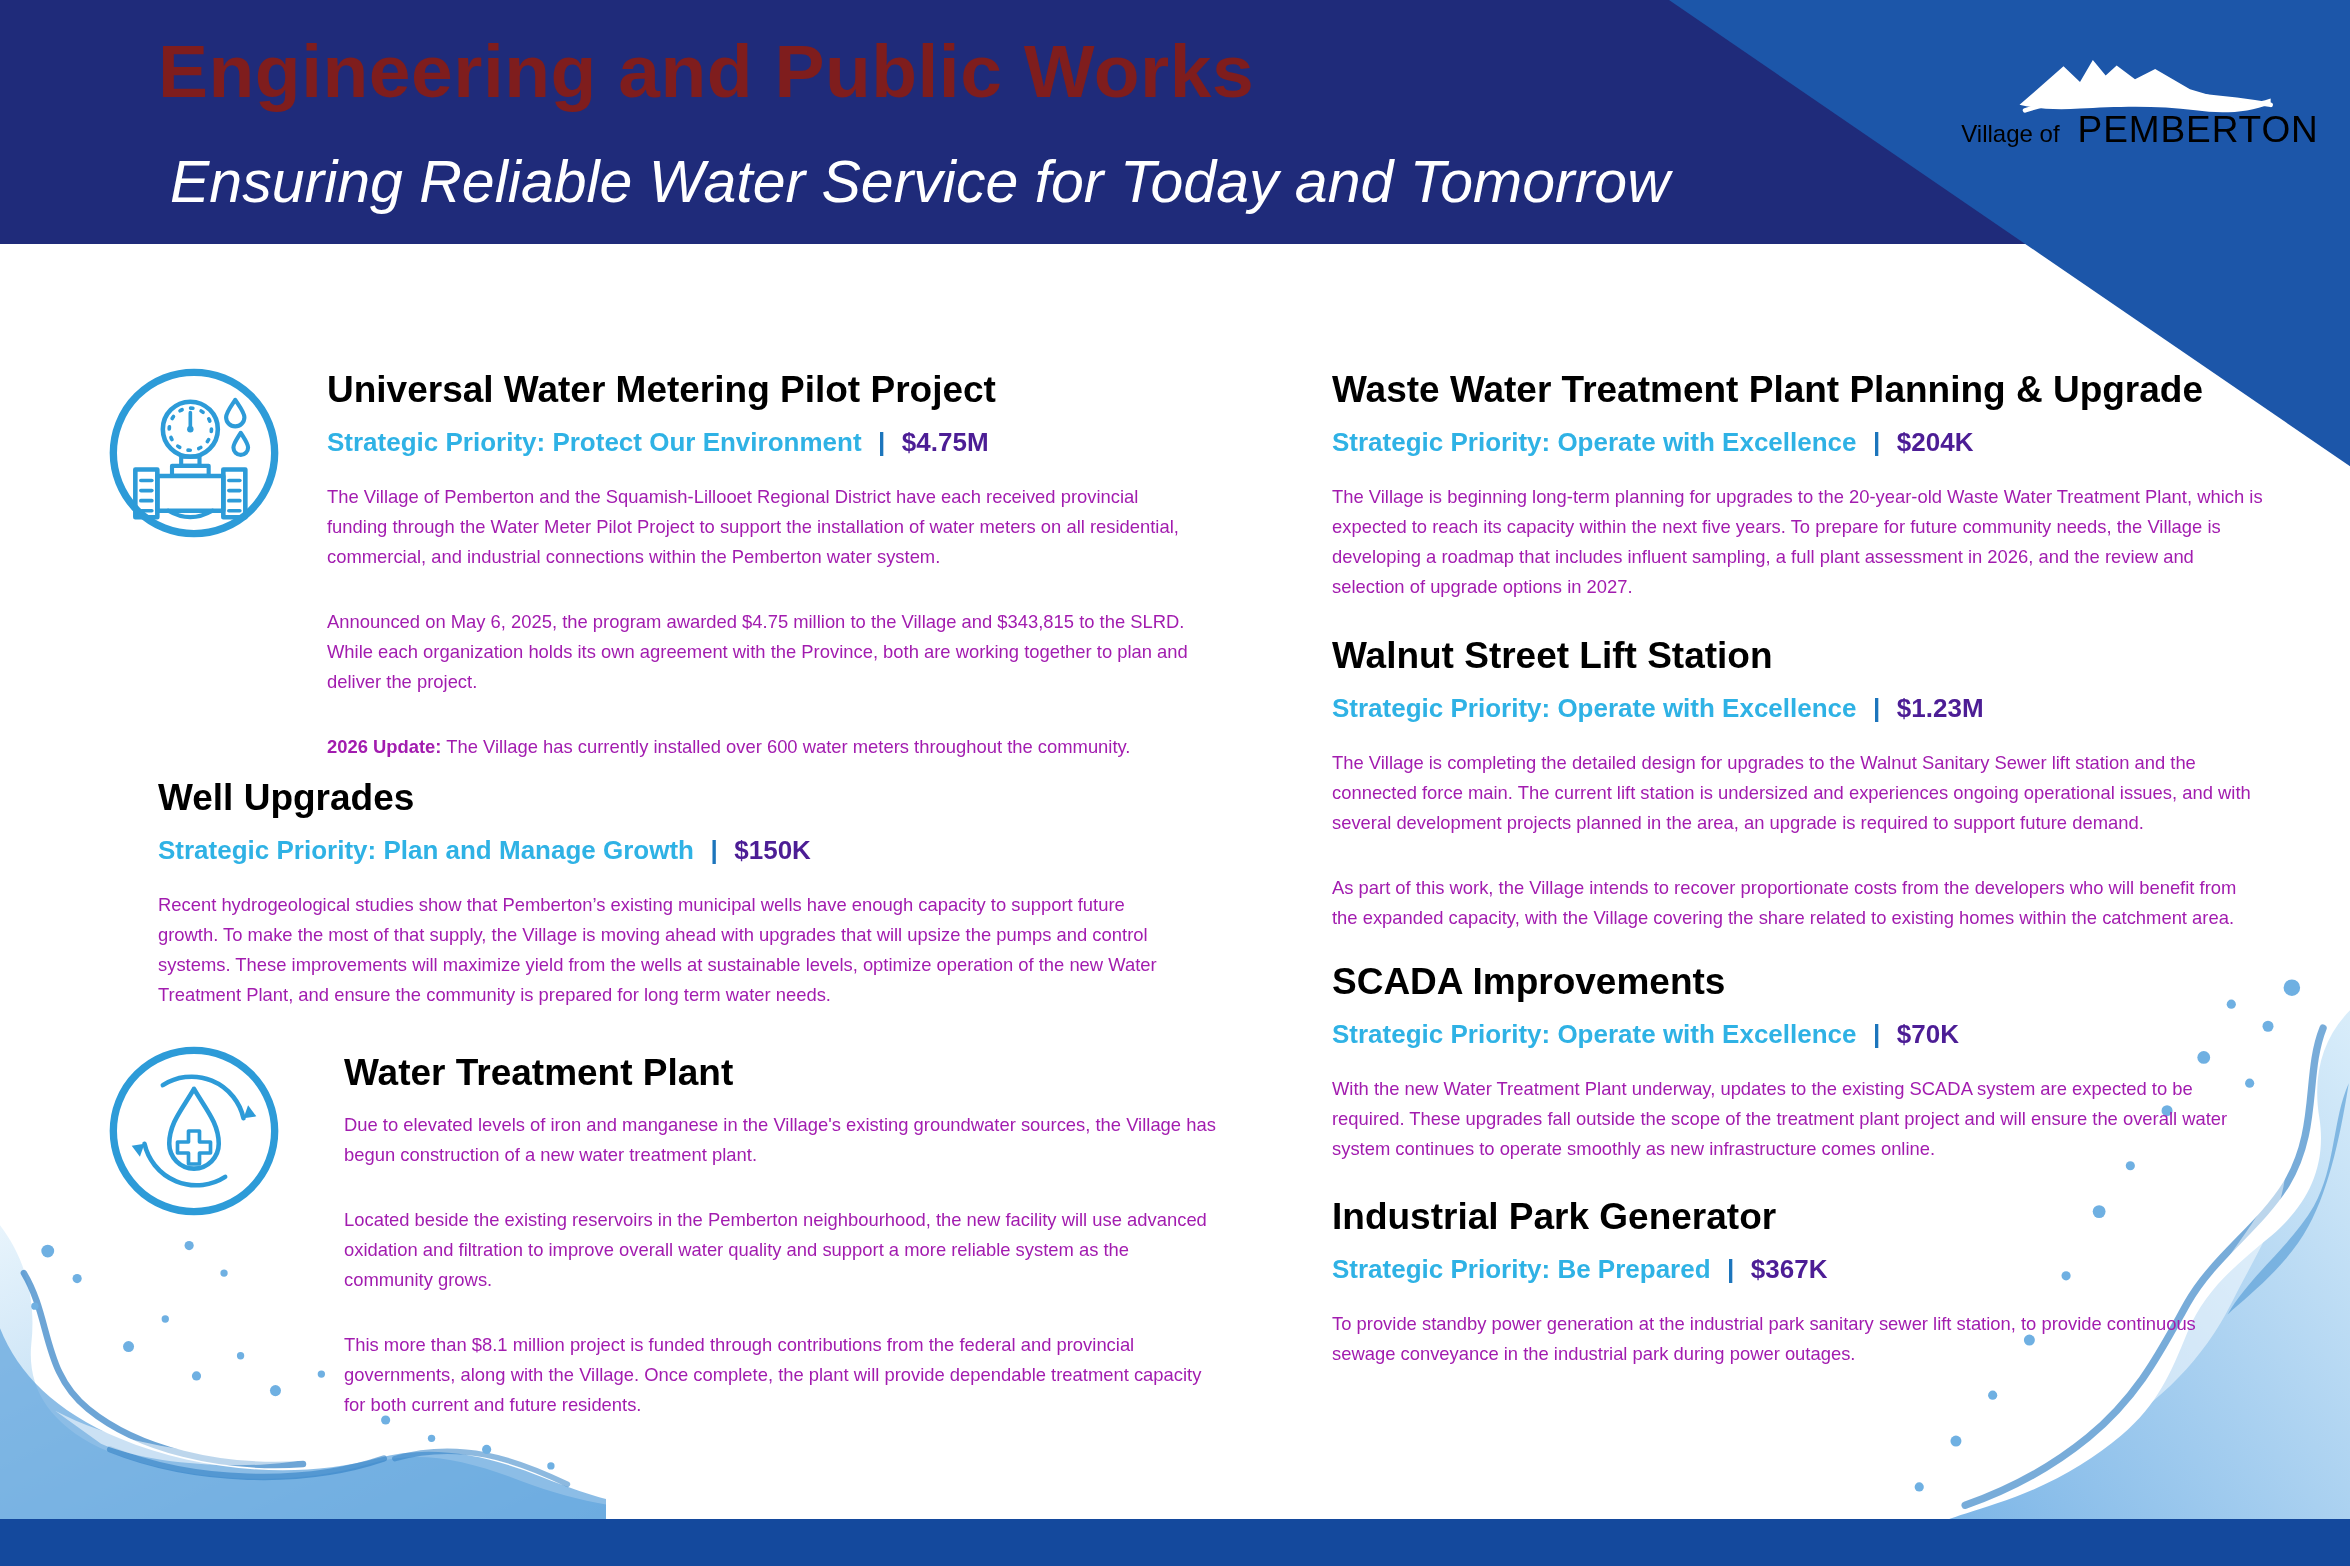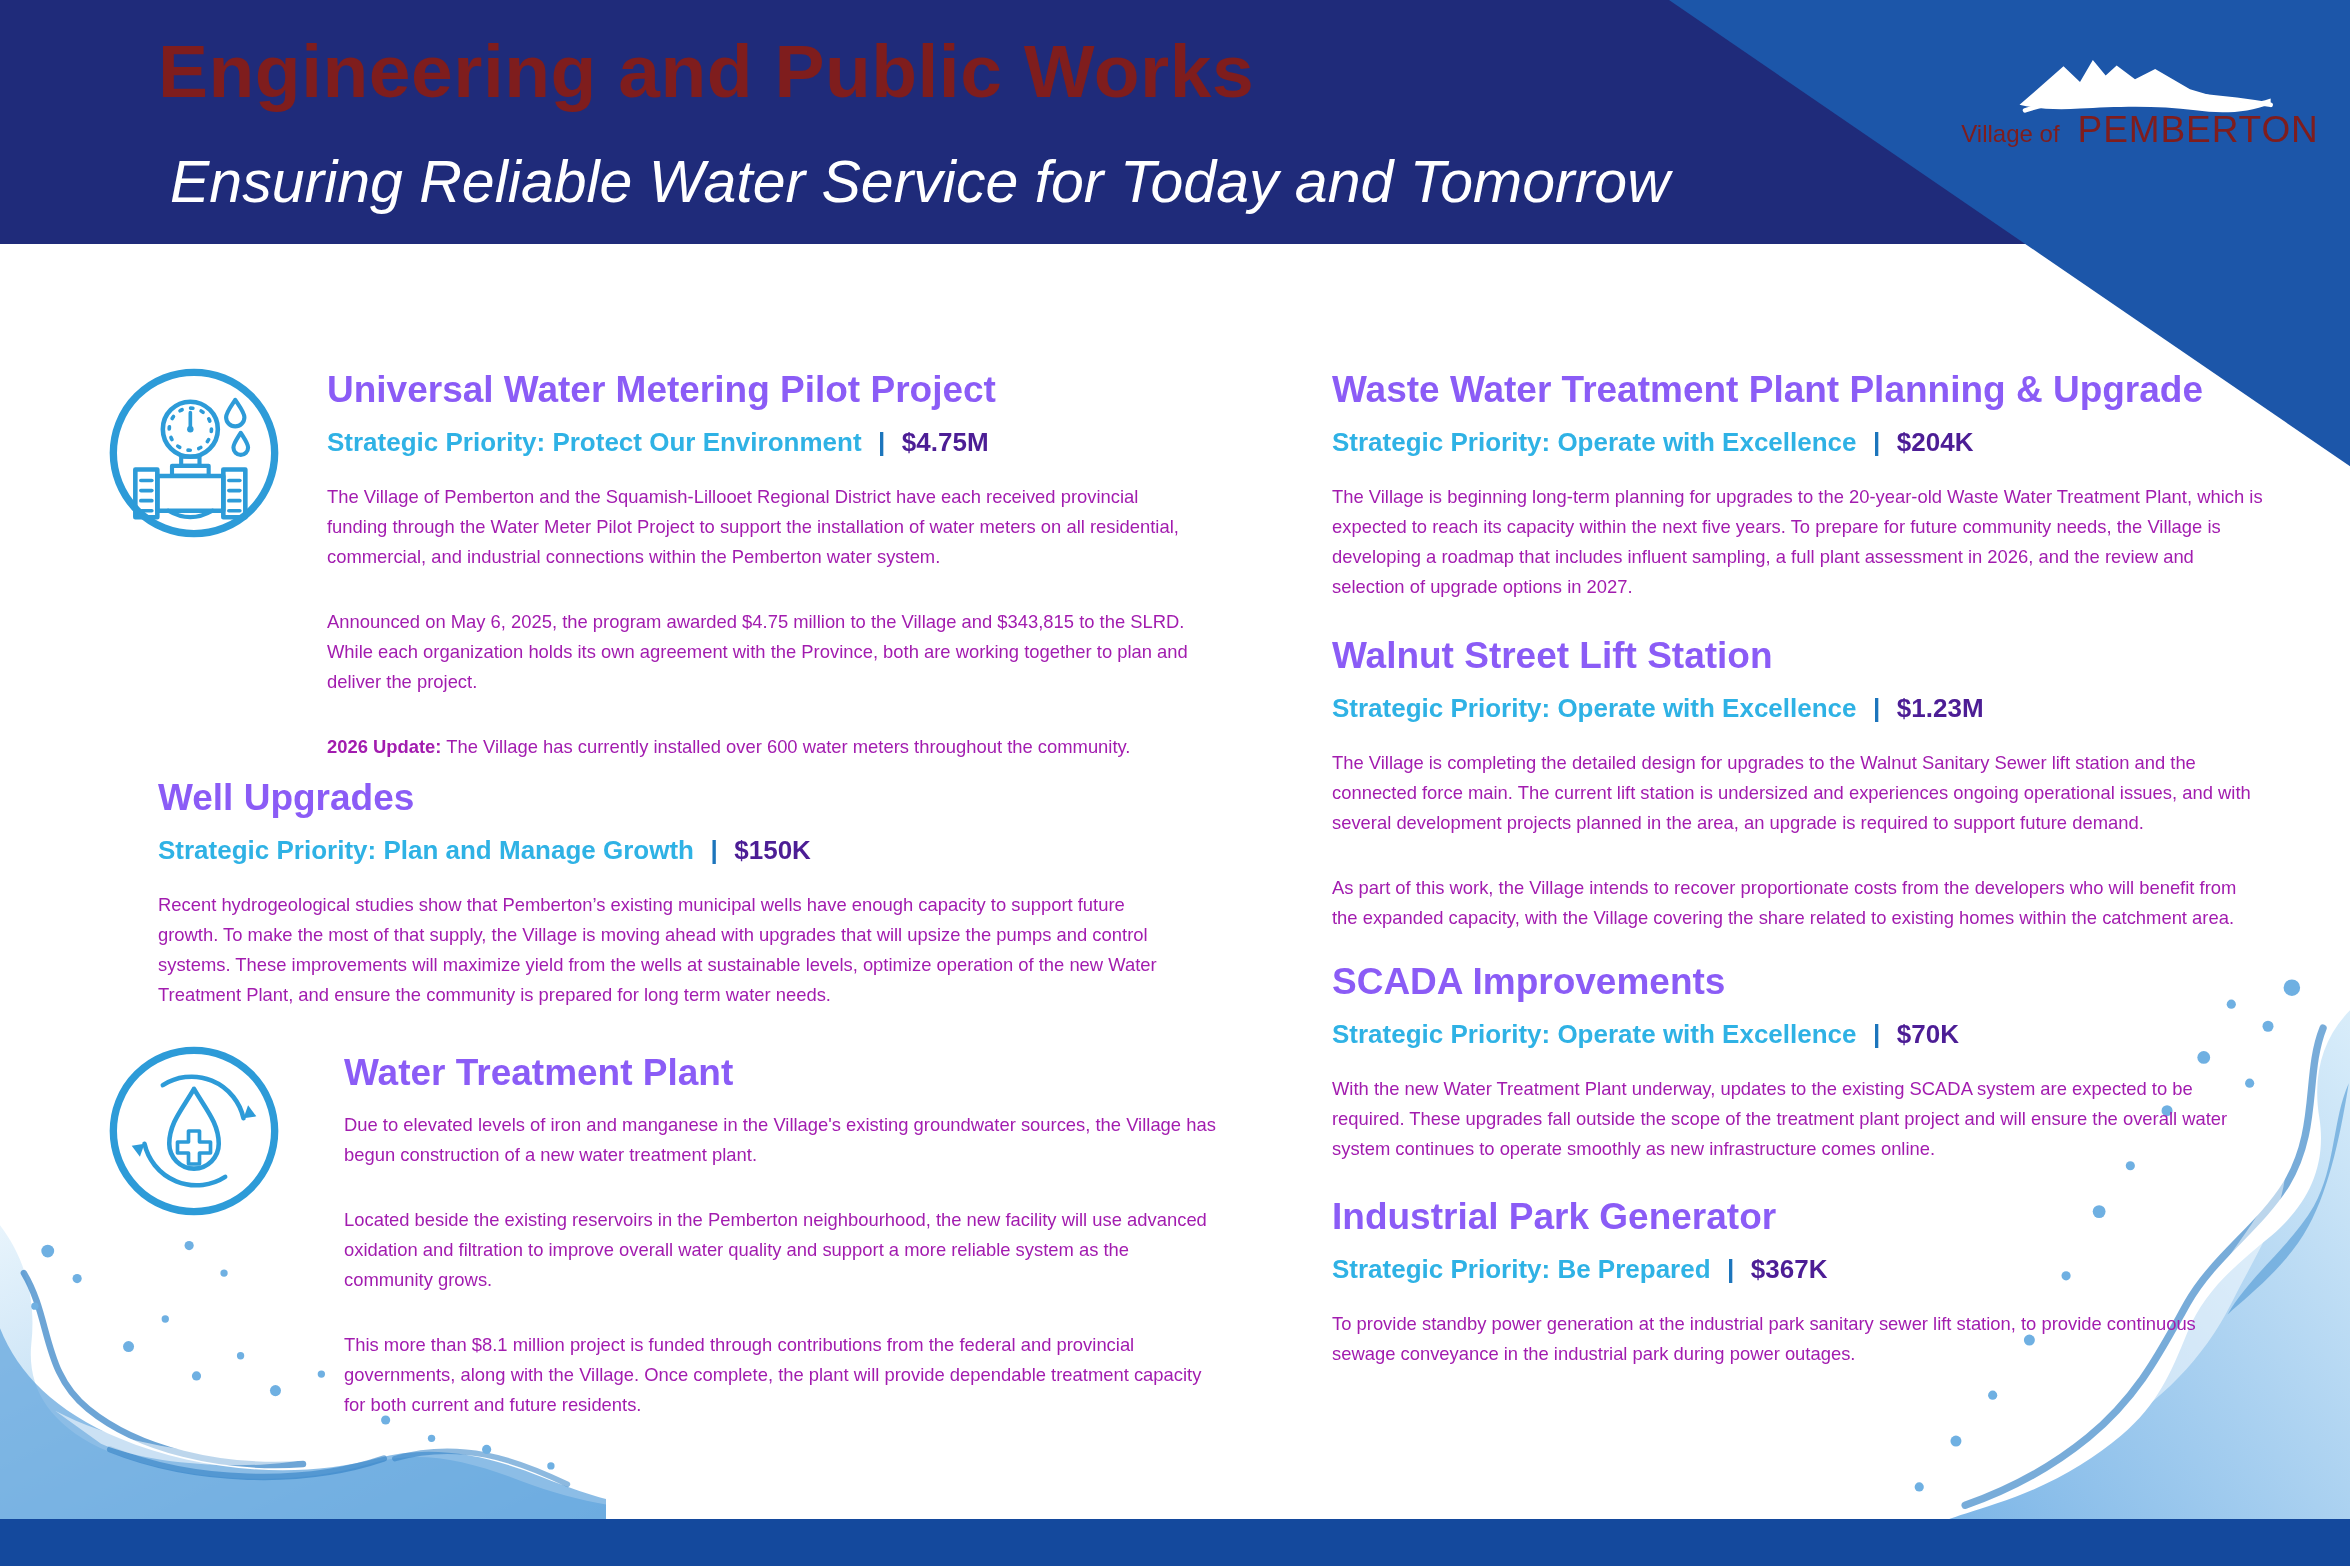--- a/index.html
+++ b/index.html
@@ -12,27 +12,27 @@
     background:#1C56A9;clip-path:polygon(0 0,100% 0,100% 100%);z-index:5;}
   .header-title{position:absolute;left:158px;top:27.5px;margin:0;color:#7f1d1d;
     font-size:75px;font-weight:bold;letter-spacing:0.5px;z-index:6;}
   .header-subtitle{position:absolute;left:158px;top:136px;margin:12px;color:#ffffff;
     font-size:59px;font-style:italic;font-weight:normal;z-index:6;}
 
   
   .logo{position:absolute;left:1993px;top:48px;width:294px;z-index:7;display:flex;
     flex-direction:column;align-items:center;}
   .logo svg{display:block;}
-  .logo-text{display:flex;align-items:baseline;gap:18px;color:#7f1d1d;margin-top:-5.5px;white-space:nowrap;text-align:center;}
+  .logo-text{display:flex;align-items:baseline;gap:18px;color:#000000;margin-top:-5.5px;white-space:nowrap;text-align:center;}
   .logo-prefix{font-size:24px;}
   .logo-name{font-size:37px;letter-spacing:0.9px;}
 
   
   .sec{position:absolute;z-index:3;}
-  .sec-title{margin:0 0 16.5px 0;font-size:37px;font-weight:bold;color:#8b5cf6;line-height:1.12;}
+  .sec-title{margin:0 0 16.5px 0;font-size:37px;font-weight:bold;color:#000000;line-height:1.12;}
   .sec-priority{font-size:26px;font-weight:bold;color:#2FB2E5;margin:0 0 24px 0;}
   .sep{color:#1C75BC;margin:0 16.5px;font-weight:bold;}
   .amount{color:#4c1d95;}
   .sec p{margin:0 0 35px 0;font-size:18.4px;line-height:30px;color:#a21caf;}
   .sec p:last-child{margin-bottom:0;}
   .update-label{font-weight:bold;}
 
   
   .icon-circle{position:absolute;width:176px;height:176px;z-index:3;}
 

